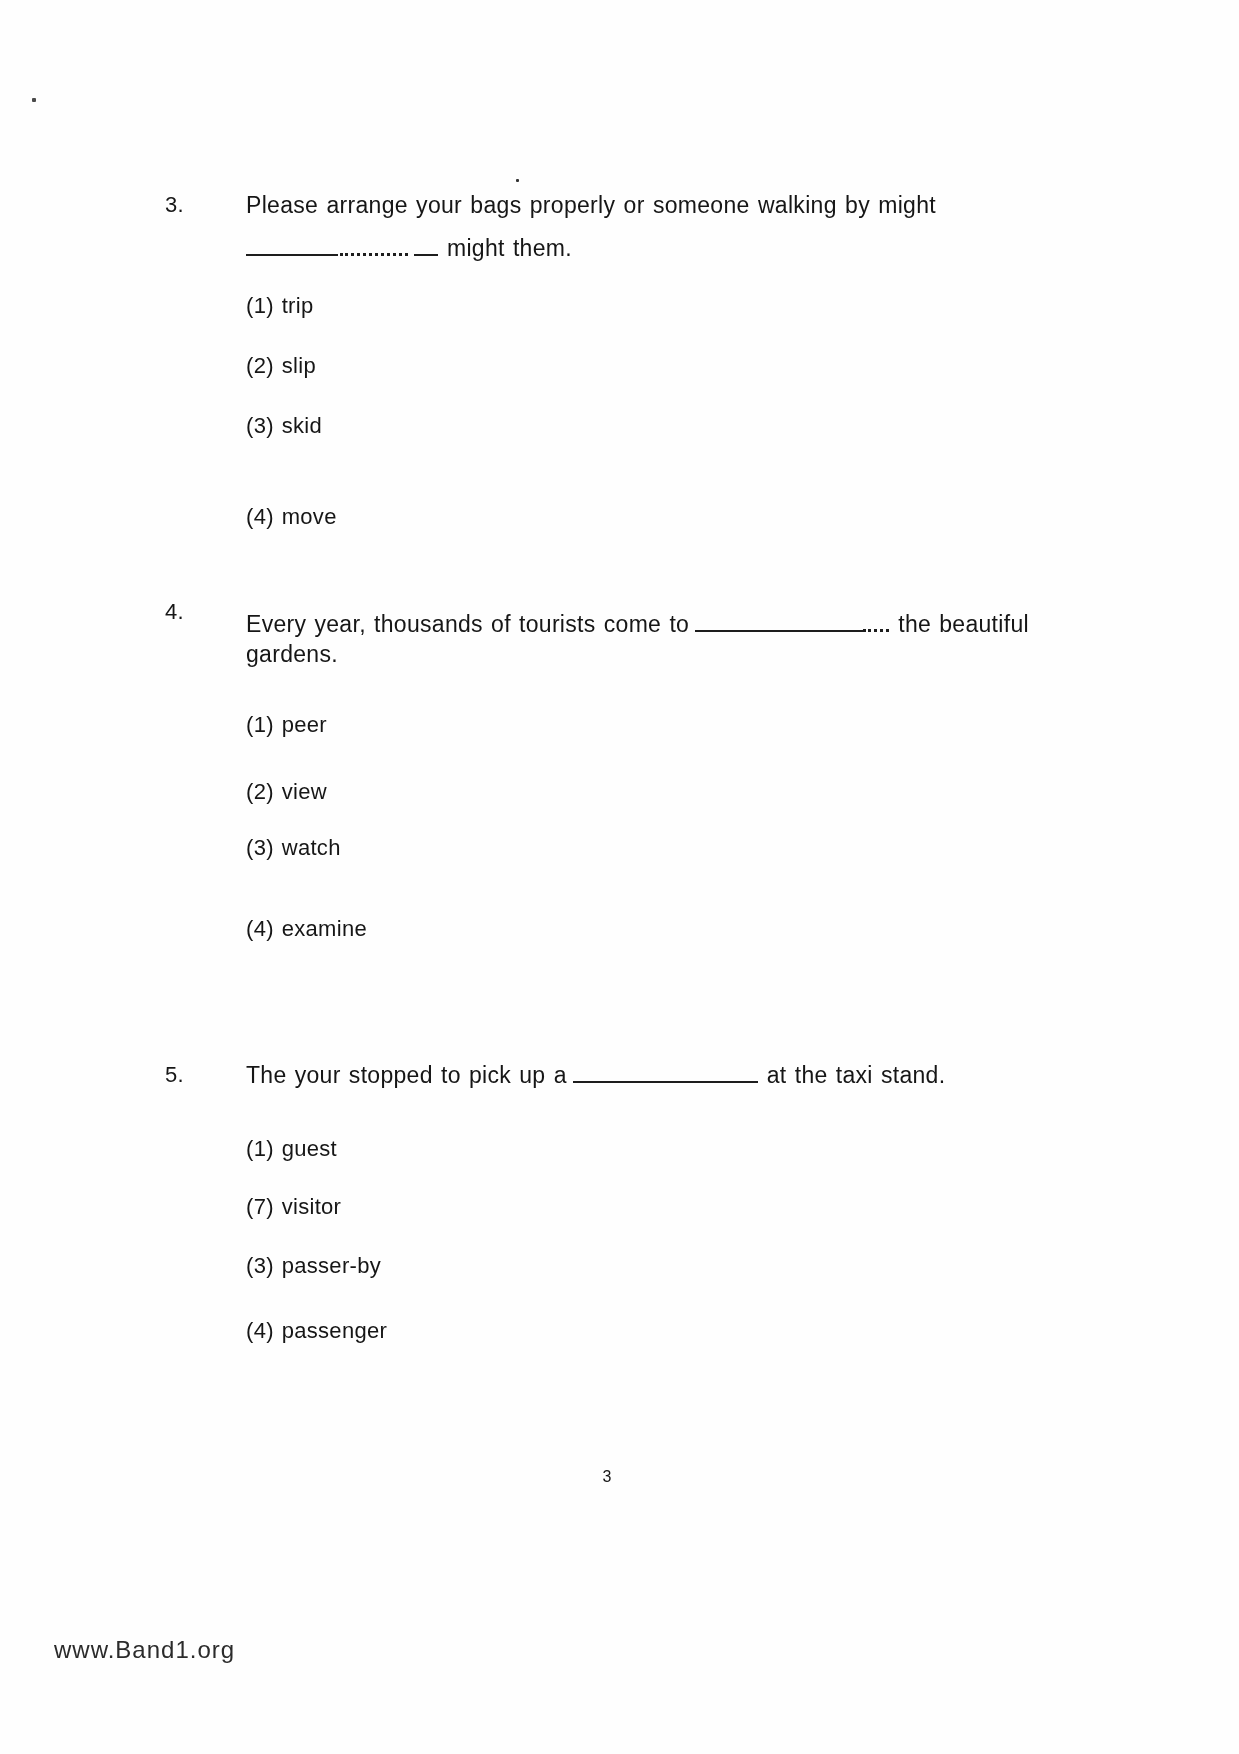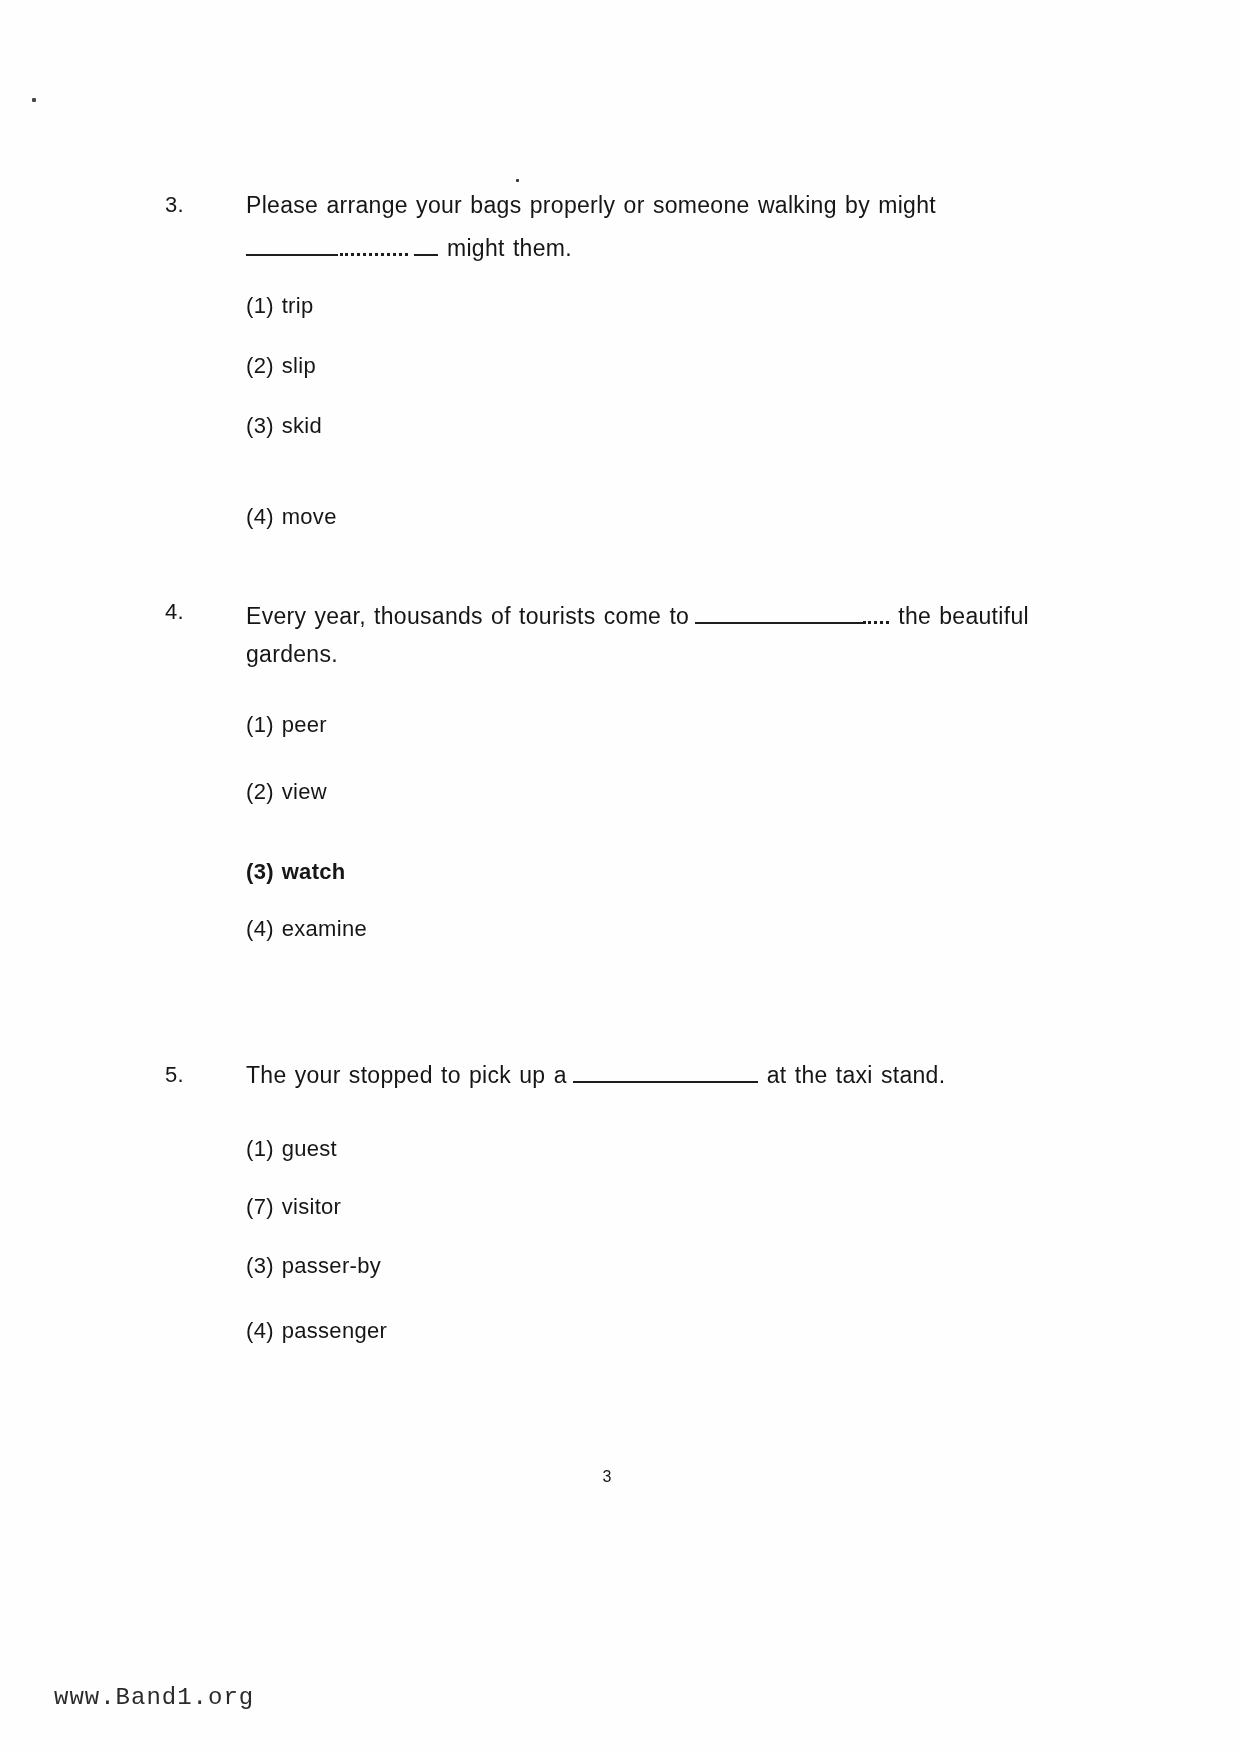--- a/index.html
+++ b/index.html
@@ -79,21 +79,21 @@
   }
 
   
   .q3 .opt-0 { top: 101px; }
   .q3 .opt-1 { top: 161px; }
   .q3 .opt-2 { top: 221px; }
   .q3 .opt-3 { top: 280px; margin-top: 32px; }
 
   .q4 .opt-0 { top: 113px; }
   .q4 .opt-1 { top: 180px; text-align: right; }
-  .q4 .opt-2 { top: 260px; font-weight: bold; }
+  .q4 .opt-2 { top: 236px; }
   .q4 .opt-3 { top: 317px; }
 
   .q5 .opt-0 { top: 74px;  }
   .q5 .opt-1 { top: 132px; }
   .q5 .opt-2 { top: 191px; }
   .q5 .opt-3 { top: 256px; }
 
   .q3-line2 { top: 43px; }
   .q4-line2 { top: 42px; }
 
@@ -102,22 +102,22 @@
     top: 1468px;
     left: 0;
     width: 1214px;
     text-align: center;
     font-size: 16px;
   }
 
   .footer-url {
     position: absolute;
     left: 54px;
-    top: 1684px;
-    font-family: Liberation Mono, monospace;
+    top: 1636px;
+    font-family: Liberation Sans, sans-serif;
     font-size: 24px;
     letter-spacing: 1px;
     color: #2b2b2b;
     text-align: center;
   }
 
   .artifact {
     position: absolute;
     background: #4a4a4a;
     border-radius: 1px;
@@ -143,21 +143,21 @@
       <div class="option opt-0">(1) trip</div>
       <div class="option opt-1">(2) slip</div>
       <div class="option opt-2">(3) skid</div>
       <div class="option opt-3">(4) move</div>
     </div>
   </section>
 
   <section class="question q4 scan">
     <div class="qnum">4.</div>
     <div class="qbody">
-      <div class="qline" style="top:4px;">
+      <div class="qline" style="top:12px;">
         <span>Every year, thousands of tourists come to</span><span class="blank q4-blank-solid"></span><span class="blank dotted q4-blank-dots gap-r"></span><span>the beautiful</span>
       </div>
       <div class="qline q4-line2">gardens.</div>
       <div class="option opt-0">(1) peer</div>
       <div class="option opt-1">(2) view</div>
       <div class="option opt-2">(3) watch</div>
       <div class="option opt-3">(4) examine</div>
     </div>
   </section>
 

